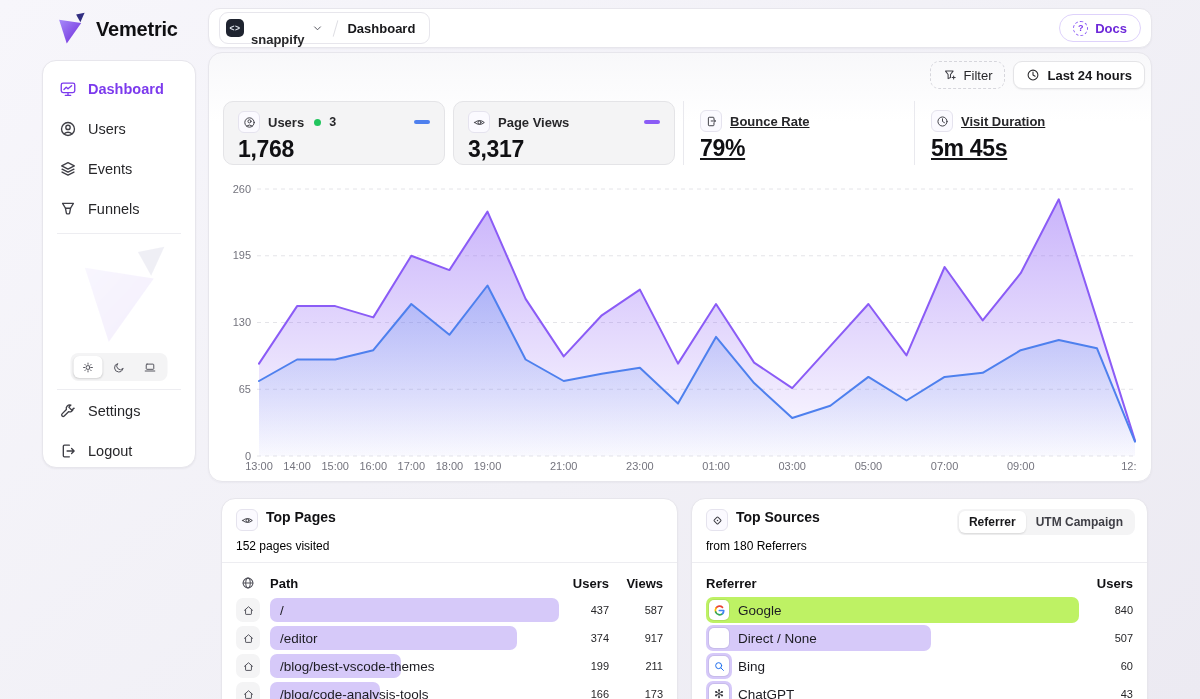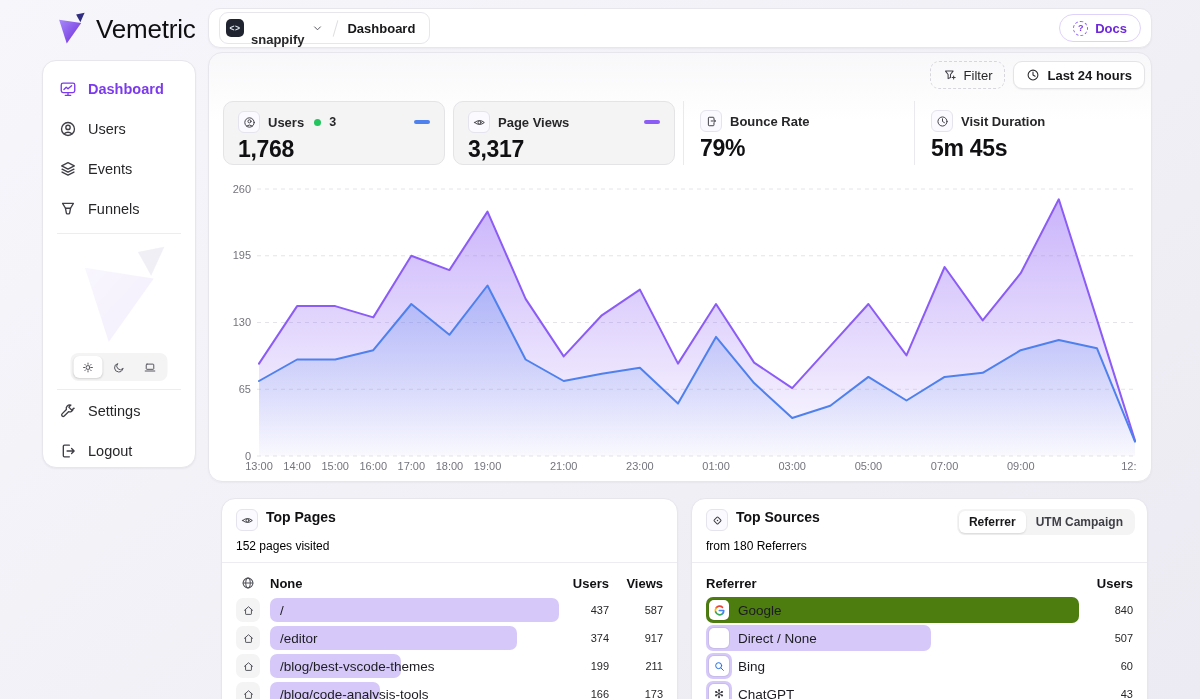--- a/index.html
+++ b/index.html
@@ -3,21 +3,21 @@
 <meta charset="utf-8">
 <style>
   html,body{margin:0;padding:0;background:#ecebf2;}
   .canvas{position:relative;width:1200px;height:699px;overflow:hidden;
     background:linear-gradient(140deg,#f7f6fb 0%,#f1f0f6 55%,#eceaf2 100%);
     font-family:"Liberation Sans",sans-serif;color:#18181b;}
 
   
   .logo{position:absolute;left:54px;top:11px;display:flex;align-items:center;gap:8px;}
   .logo-mark svg{width:34px;height:36px;display:block;}
-  .logo-text{font-size:26px;font-weight:400;letter-spacing:-.2px;color:#0f0f12;}
+  .logo-text{font-size:20px;font-weight:700;letter-spacing:-.2px;color:#0f0f12;}
 
   
   .sidebar{position:absolute;left:42px;top:60px;width:154px;height:408px;background:#fff;
     border:1px solid #e7e6ec;border-radius:14px;box-shadow:0 1px 2px rgba(20,20,40,.05);box-sizing:border-box;}
   .nav{padding-top:8px;}
   .nav-item{display:flex;align-items:center;gap:11px;height:40px;padding:0 10px 0 16px;
     font-size:14.5px;font-weight:500;color:#27272a;cursor:pointer;}
   .nav-item .icn{width:18px;height:18px;color:#3f3f46;}
   .nav-item.active{color:#7c3aed;font-weight:600;}
   .nav-item.active .icn{color:#7c3aed;}
@@ -60,21 +60,21 @@
     border-radius:9px;background:transparent;font-size:13px;font-weight:500;color:#27272a;cursor:pointer;font-family:inherit;}
   .filter-btn .icn{width:14px;height:14px;color:#3f3f46;}
   .range-btn{display:flex;align-items:center;gap:7px;height:28px;padding:0 12px;border:1px solid #e4e4e7;
     border-radius:9px;background:#fff;font-size:13px;font-weight:600;color:#18181b;
     box-shadow:0 1px 1.5px rgba(0,0,0,.05);cursor:pointer;font-family:inherit;}
   .range-btn .icn{width:14px;height:14px;color:#27272a;}
 
   .stats{position:absolute;top:48px;left:14px;right:14px;height:64px;display:flex;gap:8px;}
   .stat{flex:1;border-radius:10px;padding:9px 14px;box-sizing:border-box;position:relative;cursor:pointer;}
   .stat.sel{background:#f4f4f5;border:1px solid #e4e4e7;}
-  .stat.plain{border-left:1px solid #e9e9ee;border-radius:0;padding-left:16px;}
+  .stat.plain{border-left:1px solid #e9e9ee;border-radius:0;padding-left:16px;text-decoration:underline;}
   .stat-top{display:flex;align-items:center;gap:8px;}
   .ibox{width:22px;height:22px;border:1px solid #e5e3ee;border-radius:6px;background:#fbfaff;
     display:flex;align-items:center;justify-content:center;color:#3f3f46;flex:none;box-sizing:border-box;}
   .ibox .icn{width:13px;height:13px;}
   .slab{font-size:13px;font-weight:600;color:#27272a;}
   .dot{width:7px;height:7px;border-radius:50%;background:#22c55e;margin-left:2px;}
   .ocount{font-size:12.5px;font-weight:600;color:#27272a;}
   .dash{width:16px;height:3.5px;border-radius:2px;margin-left:auto;}
   .sval{font-size:23px;font-weight:700;letter-spacing:-.3px;margin-top:3px;color:#101013;}
 
@@ -372,21 +372,21 @@
     </div>
     <div class="tbl">
       <div class="phead-row">
         <span class="ghead">
             <svg class="icn" viewBox="0 0 20 20" aria-hidden="true">
               <circle cx="10" cy="10" r="7"></circle>
               <ellipse cx="10" cy="10" rx="3.2" ry="7"></ellipse>
               <path d="M3,10 H17"></path>
             </svg>
           </span>
-        <span class="colh">None</span>
+        <span class="colh">Path</span>
         <span class="colh r">Users</span>
         <span class="colh r">Views</span>
       </div>
       <div id="pages-rows">
           <div class="prow">
             <span class="rowico">
               <svg class="icn" viewBox="0 0 20 20" aria-hidden="true">
                 <path d="M3.8,9.7 L10,4.2 16.2,9.7"></path>
                 <path d="M5.5,8.3 V15.2 Q5.5,16 6.3,16 H13.7 Q14.5,16 14.5,15.2 V8.3"></path>
               </svg>
@@ -466,21 +466,21 @@
         </div>
     </div>
     <div class="tbl">
       <div class="shead-row">
         <span class="colh">Referrer</span>
         <span class="colh r">Users</span>
       </div>
       <div id="sources-rows">
           <div class="srow">
             <div>
-              <div class="sbar" style="background:#4d7c0f;width:100.0%">
+              <div class="sbar" style="background:#bef264;width:100.0%">
                 <span class="sico">
                   <svg class="icn" viewBox="0 0 20 20" aria-hidden="true">
                     <path d="M4.6,6.4 A6.5,6.5 0 0 1 14.6,5.1" stroke="#EA4335" stroke-width="2.6"></path>
                     <path d="M4.1,12.3 A6.5,6.5 0 0 1 4.6,6.4" stroke="#FBBC05" stroke-width="2.6"></path>
                     <path d="M14.9,14.6 A6.5,6.5 0 0 1 4.1,12.3" stroke="#34A853" stroke-width="2.6"></path>
                     <path d="M16.5,10 A6.5,6.5 0 0 1 14.9,14.6 M9.8,10 H16.5" stroke="#4285F4" stroke-width="2.6"></path>
                   </svg>
                 </span>
                 <span class="slabel">Google</span>
               </div>

